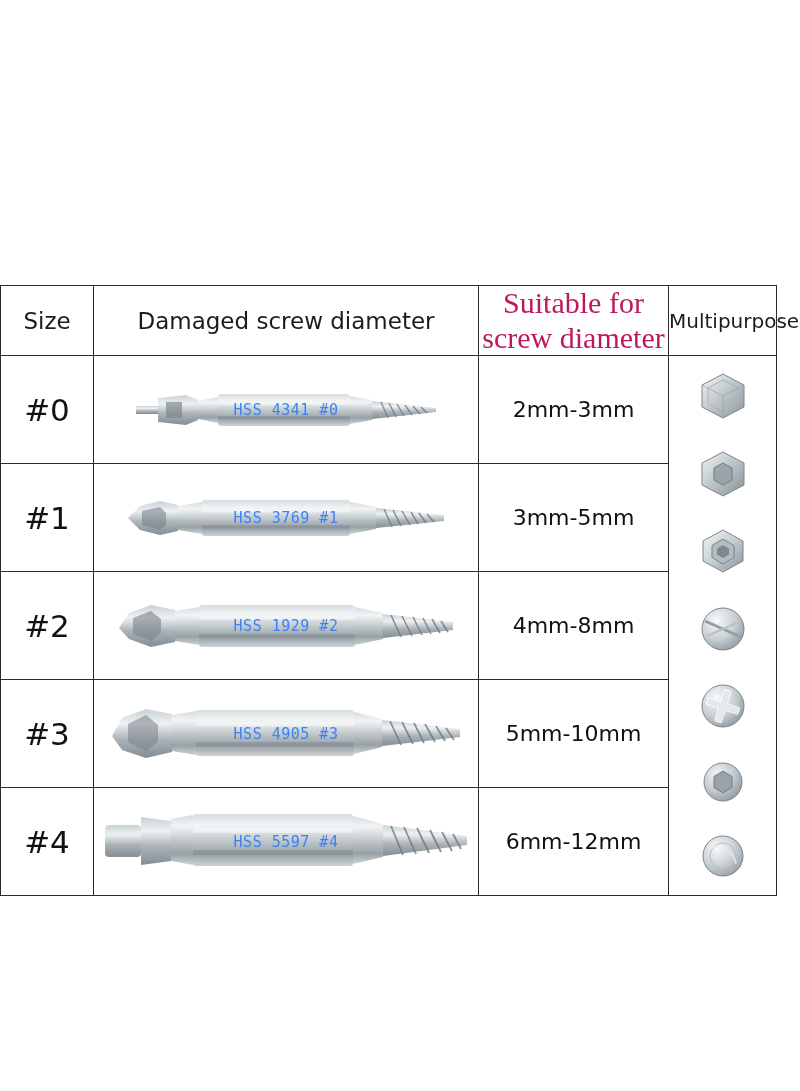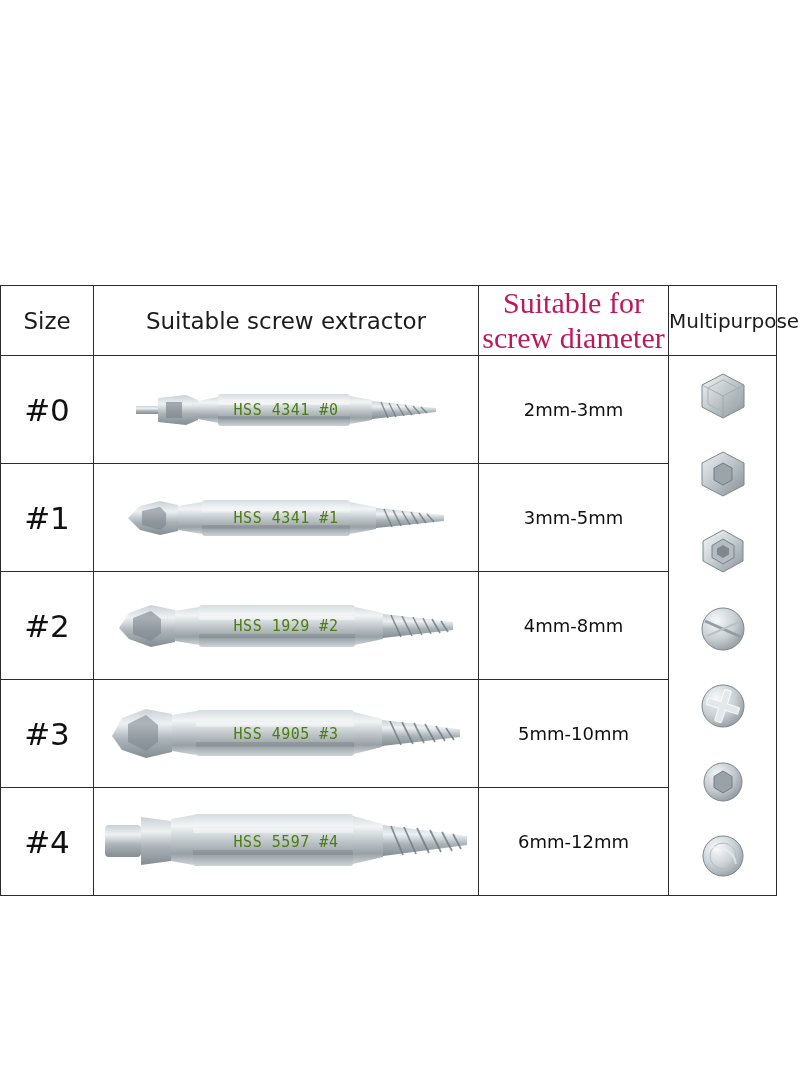--- a/index.html
+++ b/index.html
@@ -63,21 +63,21 @@
     color: #1c1c1c;
   }
 
   
   .body-row td { height: 107px; }
   .size-cell {
     font-size: 31px;
     color: #111111;
   }
   .diam-cell {
-    font-size: 18px;
+    font-size: 22px;
     color: #111111;
   }
 
   
   .bit-wrap {
     position: relative;
     width: 100%;
     height: 100%;
     display: flex;
     align-items: center;
@@ -88,21 +88,21 @@
     display: block;
   }
   .bit-label {
     position: absolute;
     top: 50%;
     left: 50%;
     transform: translate(-50%, -50%);
     font-family: "DejaVu Sans Mono", monospace;
     font-size: 15px;
     letter-spacing: 0.5px;
-    color: #4d7c0f;
+    color: #3b82f6;
     white-space: nowrap;
     pointer-events: none;
   }
 
   
   .multi-cell {
     padding: 0;
   }
   .multi-strip {
     display: flex;
@@ -124,21 +124,21 @@
   <table class="spec">
     <colgroup>
       <col class="col-size">
       <col class="col-extract">
       <col class="col-diam">
       <col class="col-multi">
     </colgroup>
     <tbody>
       <tr class="hdr-row">
         <td class="hdr-size">Size</td>
-        <td class="hdr-extract">Suitable screw extractor</td>
+        <td class="hdr-extract">Damaged screw diameter</td>
         <td class="hdr-diam">
           <div>Suitable for</div>
           <div>screw diameter</div>
         </td>
         <td class="hdr-multi">Multipurpose</td>
       </tr>
 
       <tr class="body-row">
         <td class="size-cell">#0</td>
         <td>
@@ -316,21 +316,21 @@
               <polygon points="250,21 318,28 318,34 250,41" fill="url(#g1b)"></polygon>
               <g stroke="#6f787e" stroke-width="1.5" opacity="0.8">
                 <line x1="258" y1="22" x2="266" y2="40"></line>
                 <line x1="267" y1="23" x2="275" y2="39"></line>
                 <line x1="276" y1="24" x2="284" y2="38"></line>
                 <line x1="285" y1="25" x2="292" y2="37"></line>
                 <line x1="293" y1="26" x2="300" y2="36"></line>
                 <line x1="301" y1="27" x2="308" y2="35"></line>
               </g>
             </svg>
-            <span class="bit-label">HSS 4341 #1</span>
+            <span class="bit-label">HSS 3769 #1</span>
           </div>
         </td>
         <td class="diam-cell">3mm-5mm</td>
       </tr>
 
       <tr class="body-row">
         <td class="size-cell">#2</td>
         <td>
           <div class="bit-wrap">
             <svg class="bit" width="338" height="70" viewBox="0 0 338 70">

